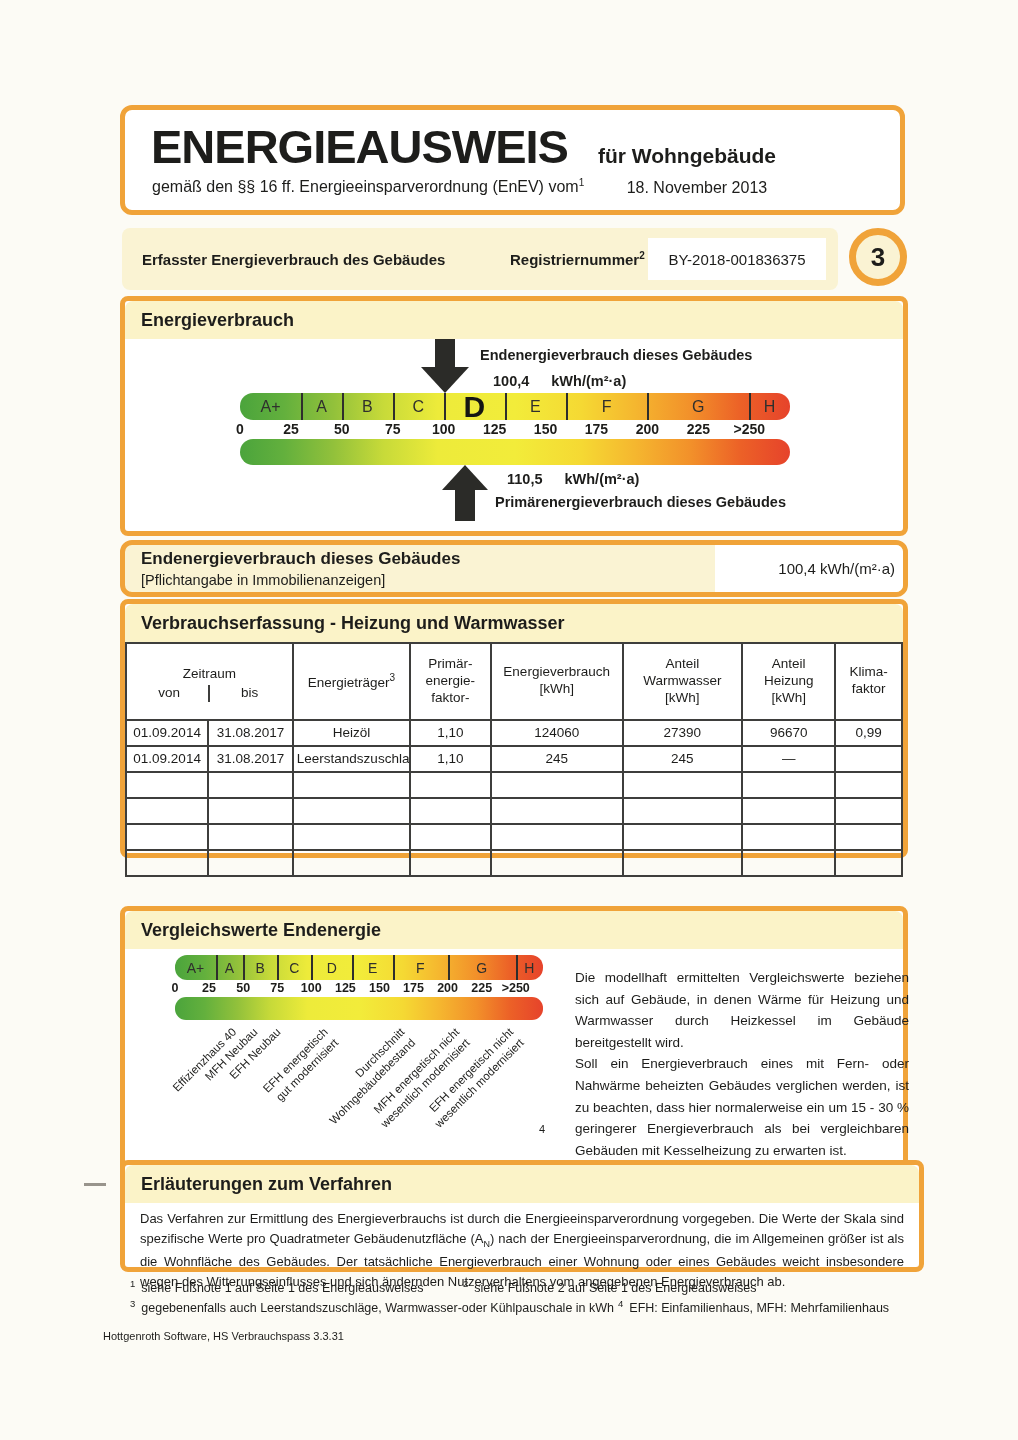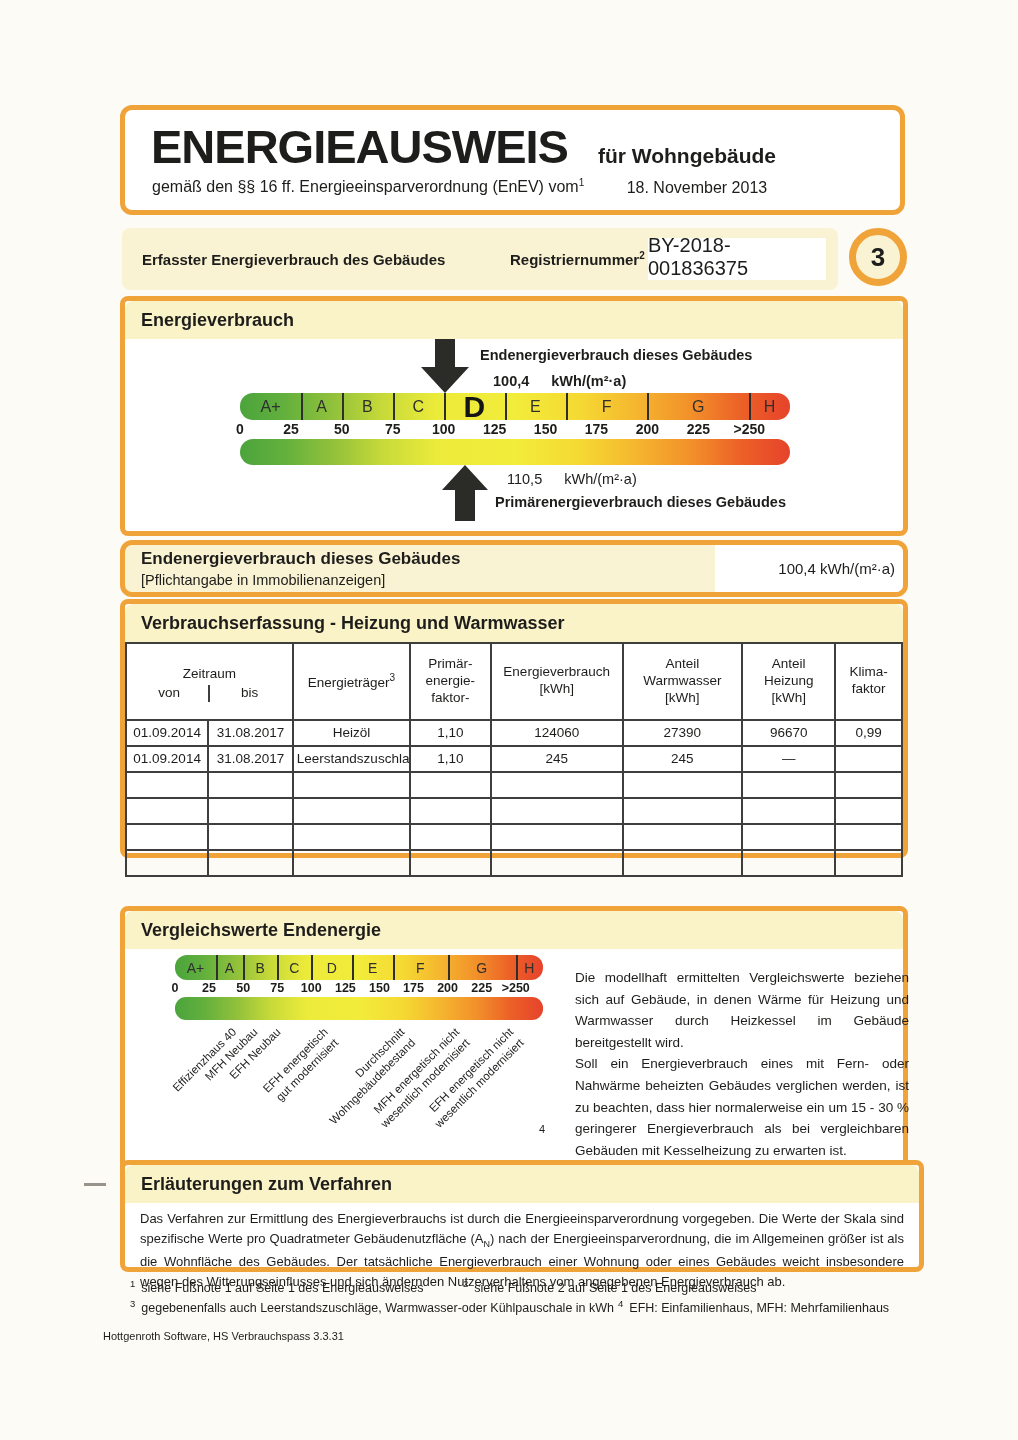--- a/index.html
+++ b/index.html
@@ -24,21 +24,21 @@
   .title-main{font-size:47px; font-weight:bold; letter-spacing:-1px; line-height:1.05;}
   .title-suffix{font-size:21px; font-weight:bold;}
   .title-sub{padding:6px 0 0 27px; font-size:16px;}
   .title-date{margin-left:38px;}
 
   
   .reg-bar{position:absolute; left:122px; top:228px; width:716px; height:62px; background:var(--cream); border-radius:8px;}
   .reg-caption{position:absolute; left:20px; top:50%; transform:translateY(-50%); font-weight:bold; font-size:15px;}
   .reg-label{position:absolute; left:388px; top:50%; transform:translateY(-50%); font-weight:bold; font-size:15px;}
   .reg-value-box{position:absolute; left:526px; top:10px; width:178px; height:42px; background:#fff;
-    display:flex; align-items:flex-end; justify-content:center; font-size:20px;}
+    display:flex; align-items:center; justify-content:center; font-size:15px;}
   .page-badge{position:absolute; left:849px; top:228px; width:58px; height:58px; border:7px solid var(--orange);
     border-radius:50%; background:var(--cream); display:flex; align-items:center; justify-content:center;
     font-size:26px; font-weight:bold;}
 
   
   .scale{position:absolute;}
   .scale-lg{left:115px; top:92px; width:550px; height:72px;}
   .scale-sm{left:50px; top:44px; width:368px; height:65px;}
   .class-bar{position:absolute; left:0; right:0; top:0; height:27px; border-radius:13px;}
   .scale-sm .class-bar{height:25px; border-radius:12px;}
@@ -62,21 +62,21 @@
   .a-shaft-up{height:31px;}
   .a-head-down{width:0; height:0; border-left:24px solid transparent; border-right:24px solid transparent;
     border-top:26px solid var(--arrow);}
   .a-head-up{width:0; height:0; border-left:23px solid transparent; border-right:23px solid transparent;
     border-bottom:25px solid var(--arrow);}
 
   
   .ev-box{left:120px; top:296px; width:788px; height:240px;}
   .ev-endlabel{position:absolute; left:355px; top:46px; font-weight:bold; font-size:14.5px;}
   .ev-endvalue{position:absolute; left:368px; top:72px; font-weight:bold; font-size:14.5px; display:flex; gap:22px;}
-  .ev-privalue{position:absolute; left:382px; top:170px; font-weight:normal; font-size:14.5px; display:flex; gap:22px;}
+  .ev-privalue{position:absolute; left:382px; top:170px; font-weight:bold; font-size:14.5px; display:flex; gap:22px;}
   .ev-prilabel{position:absolute; left:370px; top:193px; font-weight:bold; font-size:14.5px;}
 
   
   .ee-box{left:120px; top:540px; width:788px; height:57px; background:var(--cream); border-radius:12px;}
   .ee-title{position:absolute; left:16px; top:4px; font-weight:bold; font-size:17px;}
   .ee-sub{position:absolute; left:16px; top:27px; font-size:14.5px;}
   .ee-value-area{position:absolute; top:0; bottom:0; right:0; width:188px; background:#fff;
     border-radius:0 7px 7px 0; display:flex; align-items:center; justify-content:flex-end;
     padding-right:8px; font-size:15px;}
 

